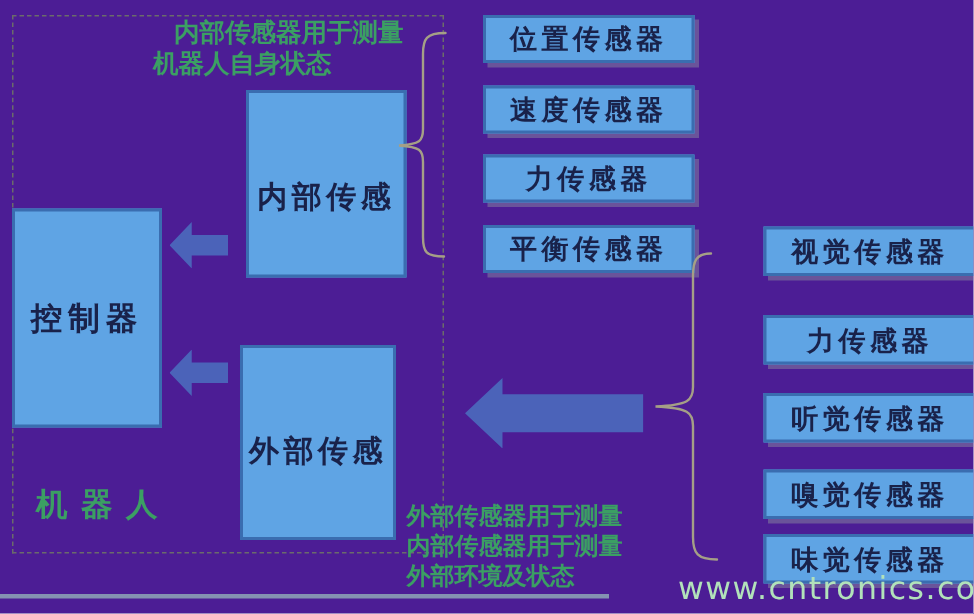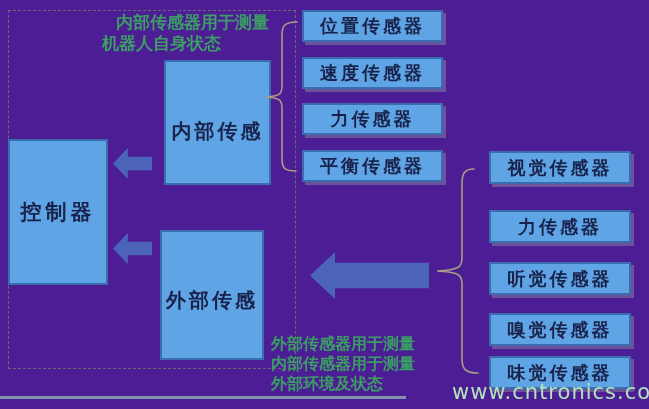--- a/index.html
+++ b/index.html
@@ -33,21 +33,21 @@
   .external-box{left:160px;top:230px;width:104px;height:130px;padding-top:10px;}
   
   .sbox{
     position:absolute;
     width:141px;height:32px;
     background:#5fa4e4;
     border:2px solid #3a6db0;
     box-sizing:border-box;
     box-shadow:3px 3px 0 rgba(145,150,160,0.45);
     display:flex;align-items:center;justify-content:center;
-    color:#19224a;font-weight:bold;font-size:18px;letter-spacing:3px;
+    color:#19224a;font-weight:bold;font-size:18px;letter-spacing:3px;margin-left:20px;
   }
   .sbox.int{left:302px;}
   .sbox.ext{left:489px;width:142px;height:33px;}
   
   .arrow-small{
     position:absolute;width:39px;height:31px;background:#4b63b9;
     clip-path:polygon(0% 50%, 38% 0%, 38% 28%, 100% 28%, 100% 72%, 38% 72%, 38% 100%);
   }
   .arrow-big{
     position:absolute;left:310px;top:252px;width:119px;height:47px;background:#4b63b9;
@@ -138,17 +138,18 @@
     <path d="M 297,22 C 284,22 282,26 282,36 L 282,86 C 282,94 280,96 266,97 C 280,98 282,100 282,108 L 282,158 C 282,168 284,171 296,171" fill="none" stroke="#a59f86" stroke-width="1.6" stroke-linecap="round"></path>
     <path d="M 474,169 C 464,169 462,174 462,184 L 462,258 C 462,267 459,270 437,271 C 459,272 462,275 462,284 L 462,358 C 462,369 465,373 478,373" fill="none" stroke="#a59f86" stroke-width="1.6" stroke-linecap="round"></path>
   </svg>
 
   <div class="note note-external">
     <div>外部传感器用于测量</div>
     <div>内部传感器用于测量</div>
     <div>外部环境及状态</div>
   </div>
 
+  <div class="robot-label">机器人</div>
 
   <div class="bottom-rule"></div>
   <div class="watermark">www.cntronics.com</div>
 
 </div>
 
 </body></html>

